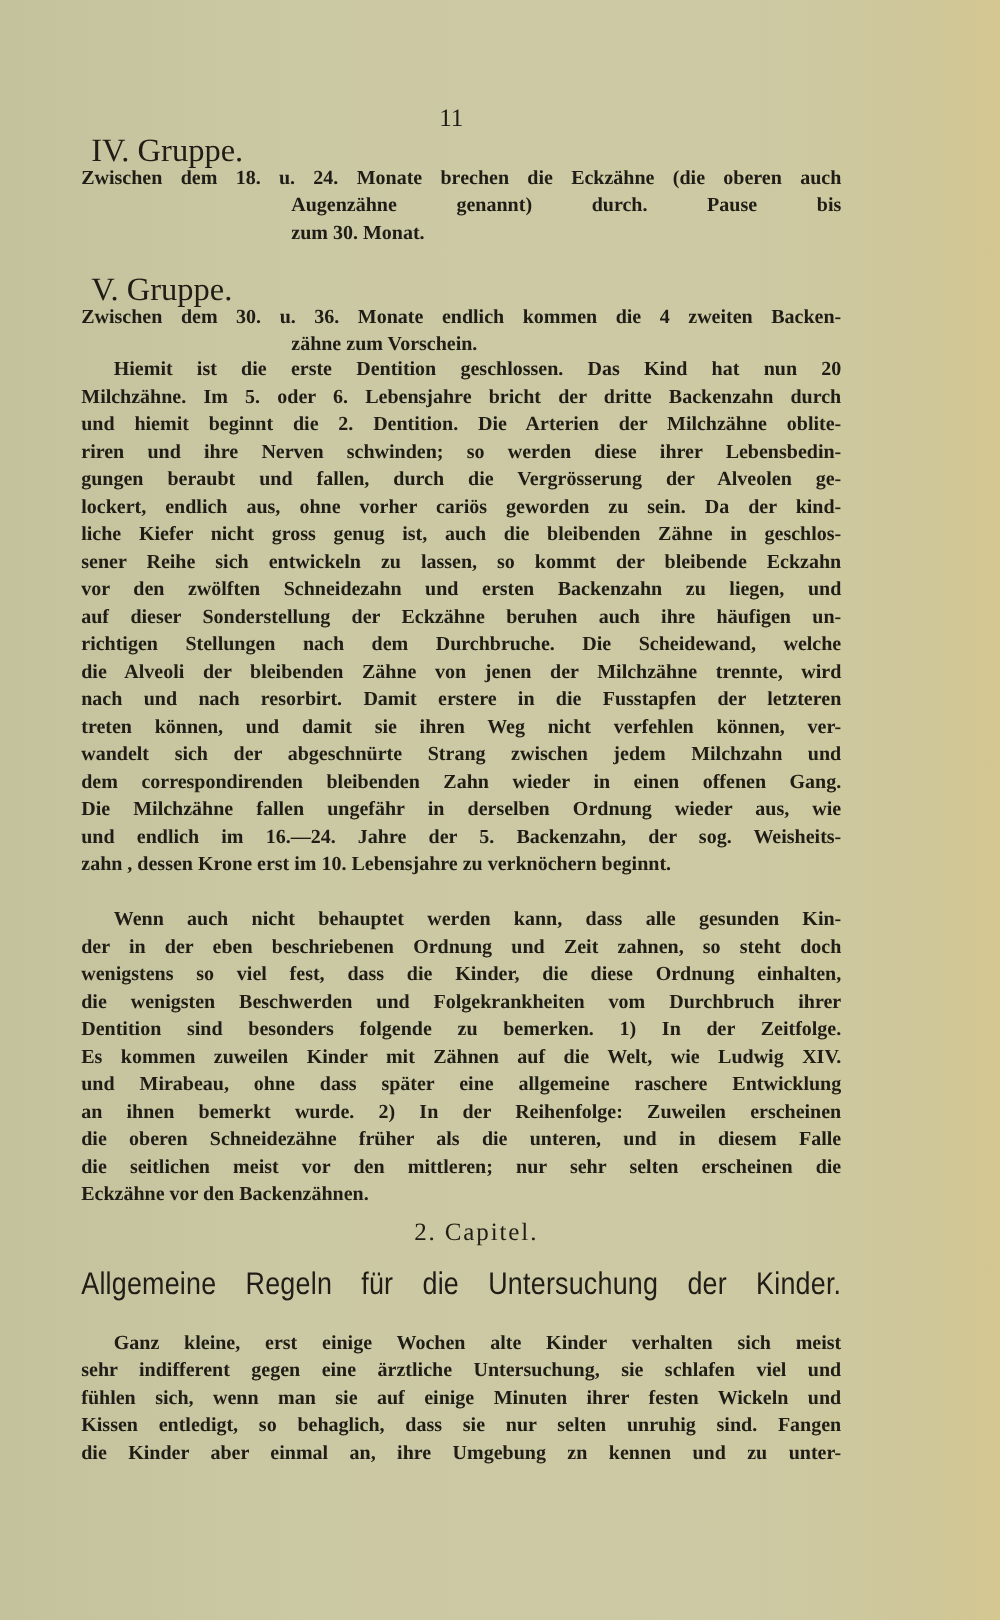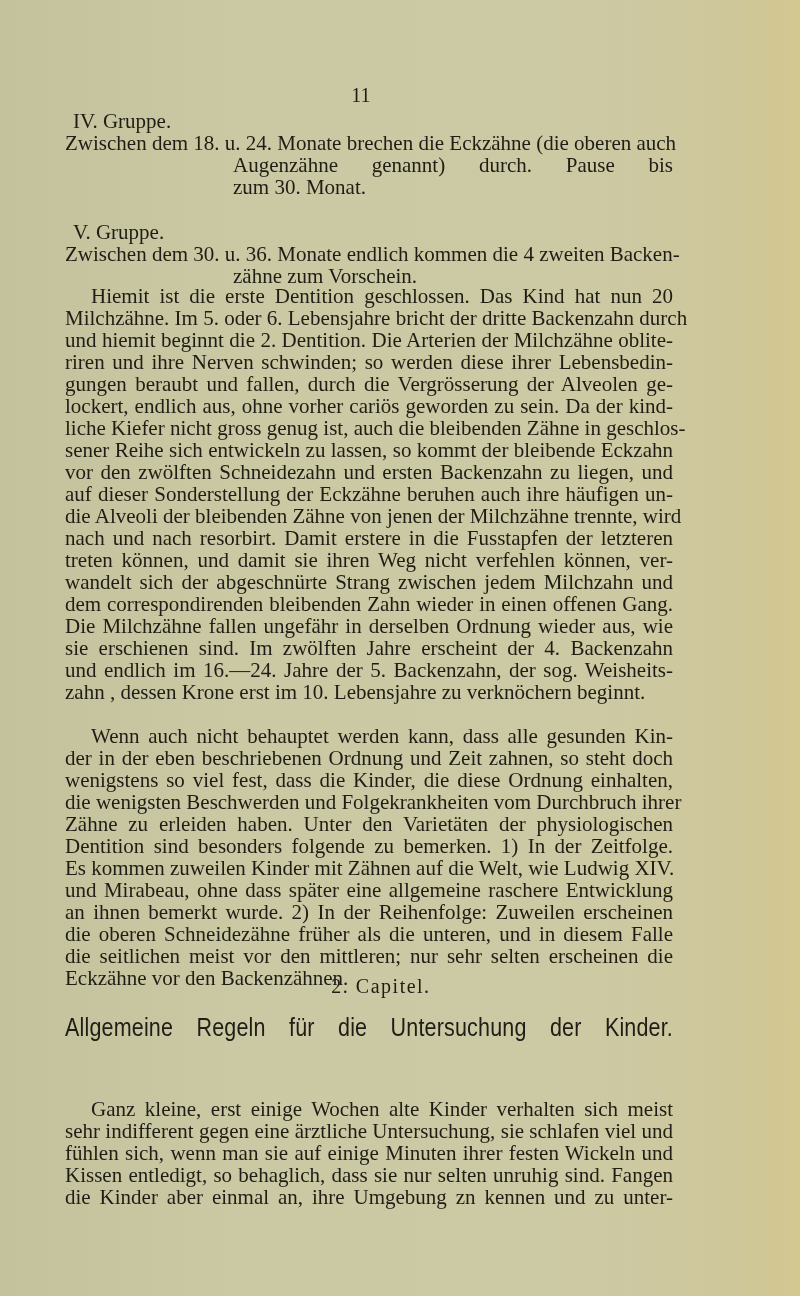--- a/index.html
+++ b/index.html
@@ -11,27 +11,27 @@
       position: relative;
     }
     .page { position: absolute; left: 0; top: 0; width: 800px; height: 1296px; margin-left: 13px; }
     .page-number {
       position: absolute; left: 0; width: 800px; top: 84px;
       text-align: center; font-size: 20px; letter-spacing: 0;
       transform: translateX(-52px);
     }
     .block { position: absolute; left: 52px; width: 608px; }
     .line {
-      display: block; height: 22px; line-height: 22px; font-size: 21px;
-      white-space: nowrap; text-align: justify; text-align-last: justify;
+      display: block; height: 22px; line-height: 22px; font-size: 16px;
+      white-space: nowrap; text-align: justify; text-align-last: justify; font-weight: bold;
     }
     .line.last { text-align-last: left; }
     .indent { padding-left: 26px; }
     .hang { padding-left: 168px; }
-    .group-label { display: block; height: 22px; line-height: 22px; font-size: 21px; padding-left: 8px; }
+    .group-label { display: block; height: 22px; line-height: 22px; font-size: 26px; padding-left: 8px; }
     .chapter-num {
       position: absolute; left: 64px; width: 608px; top: 975px;
       text-align: center; font-size: 20px; letter-spacing: 1.5px;
     }
     .chapter-title {
       position: absolute; left: 52px; width: 608px; top: 1013px;
       text-align: justify; text-align-last: justify;
       font-size: 25px; font-family: "Liberation Sans Narrow", "Liberation Sans", sans-serif;
       font-stretch: condensed; letter-spacing: 0.2px; white-space: nowrap;
       transform: scaleX(0.86); transform-origin: left center; width: 707px;
@@ -61,50 +61,49 @@
     <span class="line indent">Hiemit ist die erste Dentition geschlossen.  Das Kind hat nun 20</span>
     <span class="line">Milchzähne. Im 5. oder 6. Lebensjahre bricht der dritte Backenzahn durch</span>
     <span class="line">und hiemit beginnt die 2. Dentition.  Die Arterien der Milchzähne oblite-</span>
     <span class="line">riren und ihre Nerven schwinden;  so werden diese ihrer Lebensbedin-</span>
     <span class="line">gungen beraubt und fallen, durch die Vergrösserung der Alveolen ge-</span>
     <span class="line">lockert, endlich aus, ohne vorher cariös geworden zu sein.  Da der kind-</span>
     <span class="line">liche Kiefer nicht gross genug ist, auch die bleibenden Zähne in geschlos-</span>
     <span class="line">sener Reihe sich entwickeln zu lassen, so kommt der bleibende Eckzahn</span>
     <span class="line">vor den zwölften Schneidezahn und ersten Backenzahn zu liegen, und</span>
     <span class="line">auf dieser Sonderstellung der Eckzähne beruhen auch ihre häufigen un-</span>
+    <span class="line">richtigen Stellungen nach dem Durchbruche.  Die Scheidewand, welche</span>
     <span class="line">die Alveoli der bleibenden Zähne von jenen der Milchzähne trennte, wird</span>
     <span class="line">nach und nach resorbirt.  Damit erstere in die Fusstapfen der letzteren</span>
     <span class="line">treten können, und damit sie ihren Weg nicht verfehlen können, ver-</span>
     <span class="line">wandelt sich der abgeschnürte Strang zwischen jedem Milchzahn und</span>
     <span class="line">dem correspondirenden bleibenden Zahn wieder in einen offenen Gang.</span>
     <span class="line">Die Milchzähne fallen ungefähr in derselben Ordnung wieder aus, wie</span>
-    <span class="line">sie erschienen sind.  Im zwölften Jahre erscheint der 4. Backenzahn</span>
     <span class="line">und endlich im 16.—24. Jahre der 5. Backenzahn, der sog. Weisheits-</span>
     <span class="line last">zahn , dessen Krone erst im 10. Lebensjahre zu verknöchern beginnt.</span>
   </div>
 
   <div class="block" style="top:725px;">
     <span class="line indent">Wenn auch nicht behauptet werden kann, dass alle gesunden Kin-</span>
     <span class="line">der in der eben beschriebenen Ordnung und Zeit zahnen, so steht doch</span>
     <span class="line">wenigstens so viel fest, dass die Kinder, die diese Ordnung einhalten,</span>
     <span class="line">die wenigsten Beschwerden und Folgekrankheiten vom Durchbruch ihrer</span>
-    <span class="line">Zähne zu erleiden haben.  Unter den Varietäten der physiologischen</span>
     <span class="line">Dentition sind besonders folgende zu bemerken.  1) In der Zeitfolge.</span>
     <span class="line">Es kommen zuweilen Kinder mit Zähnen auf die Welt, wie Ludwig XIV.</span>
     <span class="line">und Mirabeau, ohne dass später eine allgemeine raschere Entwicklung</span>
     <span class="line">an ihnen bemerkt wurde.  2) In der Reihenfolge: Zuweilen erscheinen</span>
     <span class="line">die oberen Schneidezähne früher als die unteren, und in diesem Falle</span>
     <span class="line">die seitlichen meist vor den mittleren; nur sehr selten erscheinen die</span>
     <span class="line last">Eckzähne vor den Backenzähnen.</span>
   </div>
 
   <div class="chapter-num">2. Capitel.</div>
   <div class="chapter-title">Allgemeine Regeln für die Untersuchung der Kinder.</div>
 
-  <div class="block" style="top:1098px;">
+  <div class="block" style="top:1064px;">
     <span class="line indent">Ganz kleine, erst einige Wochen alte Kinder verhalten sich meist</span>
     <span class="line">sehr indifferent gegen eine ärztliche Untersuchung, sie schlafen viel und</span>
     <span class="line">fühlen sich, wenn man sie auf einige Minuten ihrer festen Wickeln und</span>
     <span class="line">Kissen entledigt, so behaglich, dass sie nur selten unruhig sind.  Fangen</span>
     <span class="line">die Kinder aber einmal an, ihre Umgebung zn kennen und zu unter-</span>
   </div>
 
 </div>
 
 </body></html>

